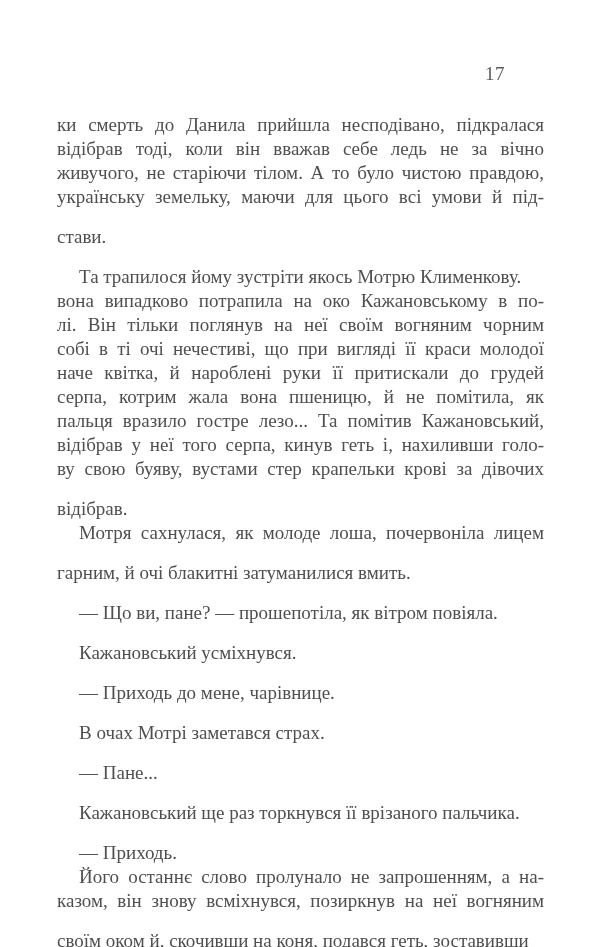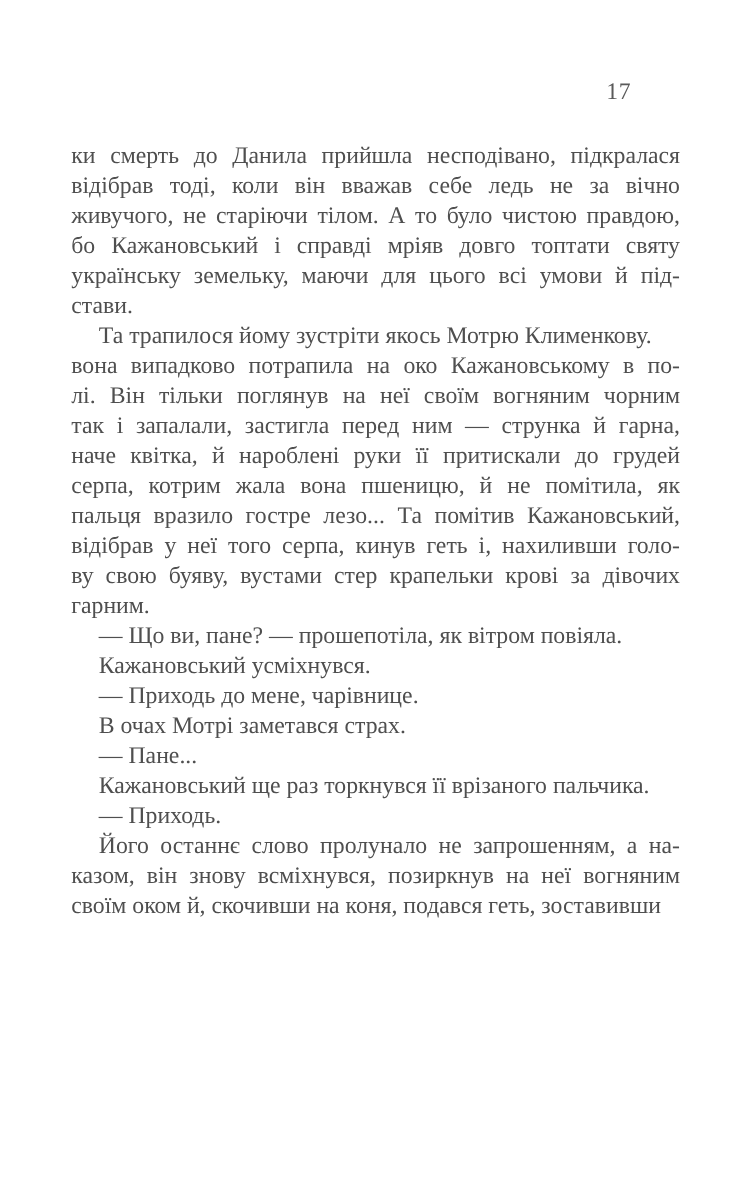--- a/index.html
+++ b/index.html
@@ -42,52 +42,56 @@
   }
   .line {
     height: 24px;
     overflow: hidden;
     text-align: justify;
     text-align-last: justify;
     white-space: normal;
   }
   .line.last {
     text-align-last: left;
+    margin-top: 16px;
   }
   .line.first-indent {
     text-indent: 22px;
   }
 </style>
 </head>
 <body>
 
 <div class="page">
   <div class="page-number">17</div>
   <div class="text-block">
       <div class="paragraph">
         <div class="line">ки смерть до Данила прийшла несподівано, підкралася</div>
         <div class="line">відібрав тоді, коли він вважав себе ледь не за вічно</div>
         <div class="line">живучого, не старіючи тілом. А то було чистою правдою,</div>
-        <div class="line">бо Кажановський і справді мріяв довго топтати святу</div>
         <div class="line">українську земельку, маючи для цього всі умови й під-</div>
         <div class="line last">стави.</div>
       </div>
       <div class="paragraph">
         <div class="line last first-indent">Та трапилося йому зустріти якось Мотрю Клименкову.</div>
       </div>
       <div class="paragraph">
         <div class="line">вона випадково потрапила на око Кажановському в по-</div>
         <div class="line">лі. Він тільки поглянув на неї своїм вогняним чорним</div>
-        <div class="line">так і запалали, застигла перед ним — струнка й гарна,</div>
+        <div class="line">собі в ті очі нечестиві, що при вигляді її краси молодої</div>
         <div class="line">наче квітка, й нароблені руки її притискали до грудей</div>
         <div class="line">серпа, котрим жала вона пшеницю, й не помітила, як</div>
         <div class="line">пальця вразило гостре лезо... Та помітив Кажановський,</div>
         <div class="line">відібрав у неї того серпа, кинув геть і, нахиливши голо-</div>
         <div class="line">ву свою буяву, вустами стер крапельки крові за дівочих</div>
-        <div class="line last">гарним.</div>
+        <div class="line last">відібрав.</div>
+      </div>
+      <div class="paragraph">
+        <div class="line first-indent">Мотря сахнулася, як молоде лоша, почервоніла лицем</div>
+        <div class="line last">гарним, й очі блакитні затуманилися вмить.</div>
       </div>
       <div class="paragraph">
         <div class="line last first-indent">— Що ви, пане? — прошепотіла, як вітром повіяла.</div>
       </div>
       <div class="paragraph">
         <div class="line last first-indent">Кажановський усміхнувся.</div>
       </div>
       <div class="paragraph">
         <div class="line last first-indent">— Приходь до мене, чарівнице.</div>
       </div>

